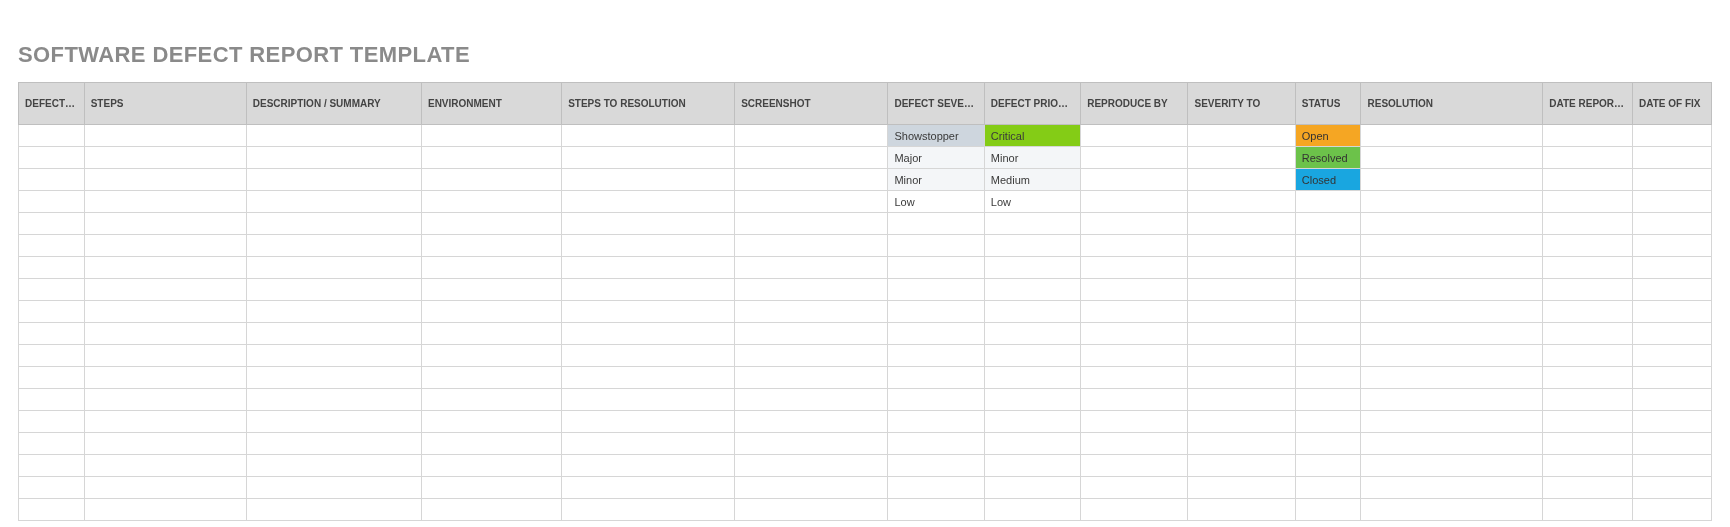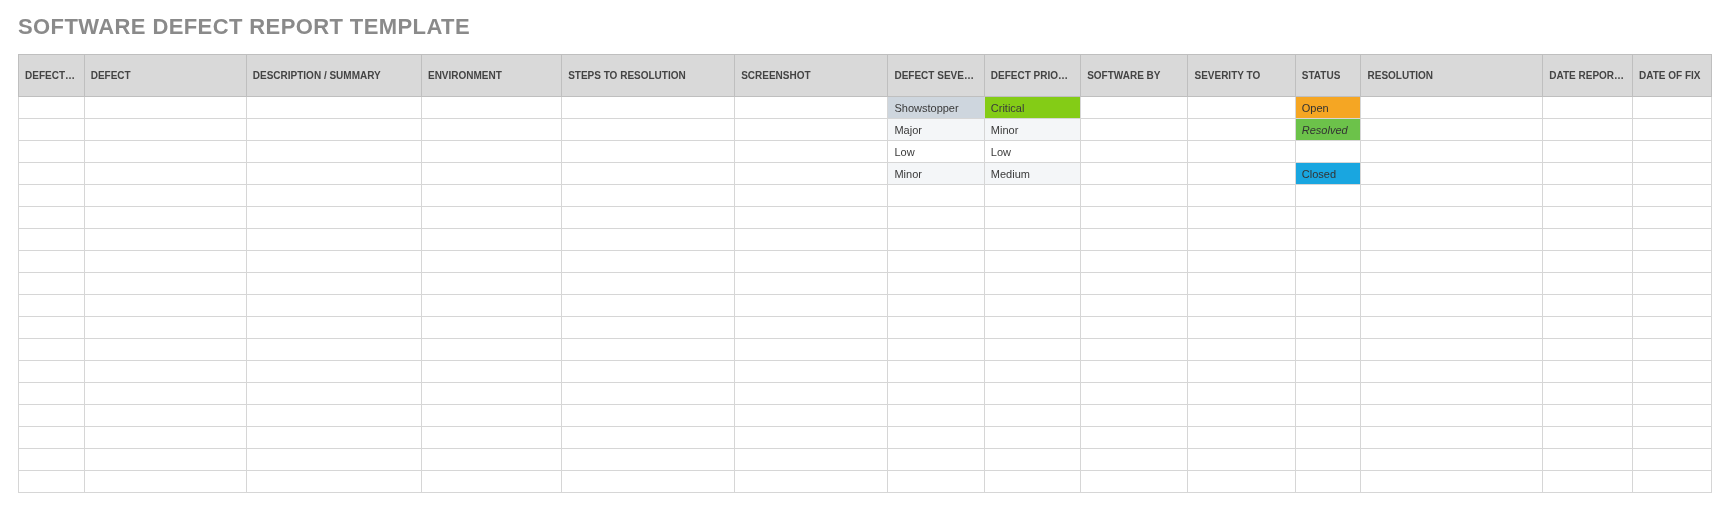--- a/index.html
+++ b/index.html
@@ -8,20 +8,21 @@
     background: #fff;
     padding: 14px 18px;
     width: 1730px;
   }
   .title {
     font-size: 22px;
     font-weight: 700;
     letter-spacing: 0.4px;
     color: #8a8a8a;
     margin-bottom: 14px;
+    margin-top: 28px;
   }
   table {
     border-collapse: collapse;
     width: 100%;
     table-layout: fixed;
   }
   th {
     background: #d9d9d9;
     border: 1px solid #bfbfbf;
     font-size: 10px;
@@ -43,21 +44,21 @@
     padding: 0 6px;
     vertical-align: middle;
     overflow: hidden;
     white-space: nowrap;
   }
   .sev-0 { background: #ced6de; }
   .sev-1, .sev-2 { background: #f4f6f8; }
   .pri-0 { background: #84cc16; }
   .pri-1, .pri-2 { background: #f4f6f8; }
   .status-open     { background: #f5a623; color: #333; margin-left: 27px; }
-  .status-resolved { background: #6cc24a; color: #333; font-style: italic; }
+  .status-resolved { background: #6cc24a; color: #333; }
   .status-closed   { background: #19a6e0; color: #333; }
 </style>
 </head>
 <body>
 
 <div class="title">SOFTWARE DEFECT REPORT TEMPLATE</div>
 
 <table>
   <colgroup id="colgroup">
       <col style="width: 60px;">
@@ -71,28 +72,28 @@
       <col style="width: 98px;">
       <col style="width: 98px;">
       <col style="width: 60px;">
       <col style="width: 166px;">
       <col style="width: 82px;">
       <col style="width: 72px;">
     </colgroup>
   <thead>
     <tr id="header-row">
         <th>DEFECT ID</th>
-        <th>DEFECT</th>
+        <th>STEPS</th>
         <th>DESCRIPTION / SUMMARY</th>
         <th>ENVIRONMENT</th>
         <th>STEPS TO RESOLUTION</th>
         <th>SCREENSHOT</th>
         <th>DEFECT SEVERITY</th>
         <th>DEFECT PRIORITY</th>
-        <th>SOFTWARE BY</th>
+        <th>REPRODUCE BY</th>
         <th>SEVERITY TO</th>
         <th>STATUS</th>
         <th>RESOLUTION</th>
         <th>DATE REPORTED</th>
         <th>DATE OF FIX</th>
       </tr>
   </thead>
   <tbody id="tbody">
       <tr>
         <td></td>
@@ -126,41 +127,41 @@
         <td></td>
         <td></td>
       </tr>
       <tr>
         <td></td>
         <td></td>
         <td></td>
         <td></td>
         <td></td>
         <td></td>
+        <td class="sev-2">Minor</td>
+        <td class="pri-2">Medium</td>
+        <td></td>
+        <td></td>
+        <td class="status-closed">Closed</td>
+        <td></td>
+        <td></td>
+        <td></td>
+      </tr>
+      <tr>
+        <td></td>
+        <td></td>
+        <td></td>
+        <td></td>
+        <td></td>
+        <td></td>
         <td class="sev-3">Low</td>
         <td class="pri-3">Low</td>
         <td></td>
         <td></td>
         <td></td>
-        <td></td>
-        <td></td>
-        <td></td>
-      </tr>
-      <tr>
-        <td></td>
-        <td></td>
-        <td></td>
-        <td></td>
-        <td></td>
-        <td></td>
-        <td class="sev-2">Minor</td>
-        <td class="pri-2">Medium</td>
-        <td></td>
-        <td></td>
-        <td class="status-closed">Closed</td>
         <td></td>
         <td></td>
         <td></td>
       </tr>
       <tr>
         <td></td>
         <td></td>
         <td></td>
         <td></td>
         <td></td>

